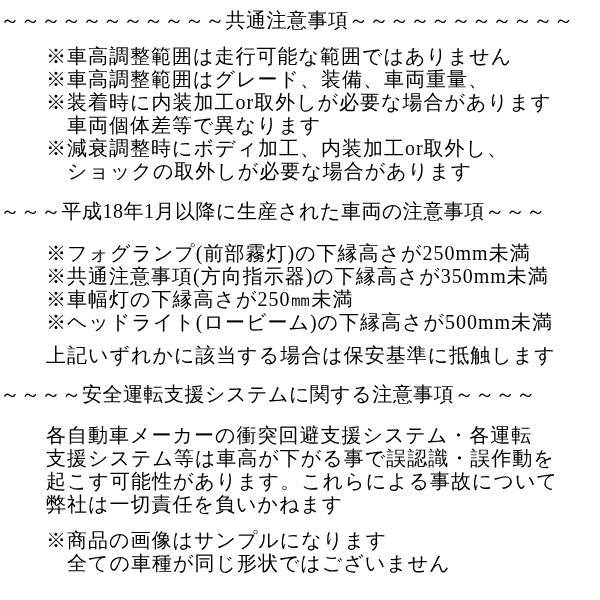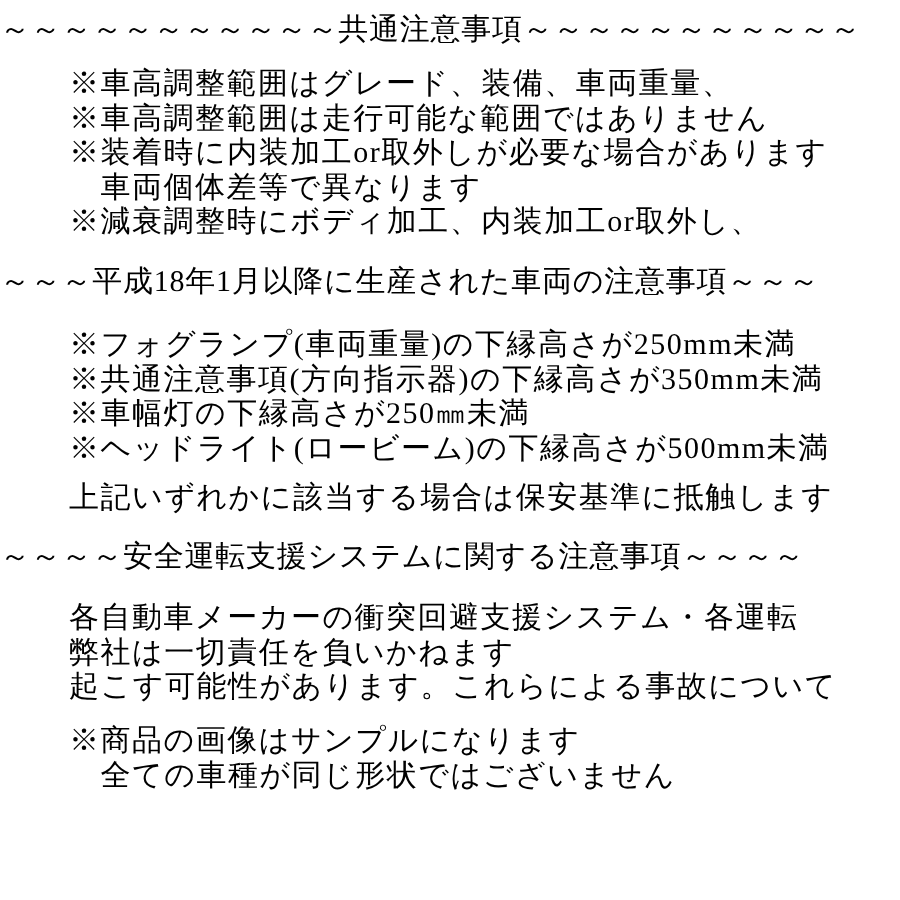--- a/index.html
+++ b/index.html
@@ -44,45 +44,47 @@
   .gap-block-3    { height: 13px; }
 </style>
 </head>
 <body>
 
 <div class="page">
 
   <p class="section-header">～～～～～～～～～～～共通注意事項～～～～～～～～～～～</p>
   <div class="gap-after-h1"></div>
 
+  <p class="line">※車高調整範囲は走行可能な範囲ではありません</p>
   <p class="line">※車高調整範囲はグレード、装備、車両重量、</p>
-  <p class="line">※車高調整範囲は走行可能な範囲ではありません</p>
   <p class="line">※装着時に内装加工or取外しが必要な場合があります</p>
   <p class="line">　車両個体差等で異なります</p>
   <p class="line">※減衰調整時にボディ加工、内装加工or取外し、</p>
+  <p class="line">　ショックの取外しが必要な場合があります</p>
 
   <div class="gap-block-1"></div>
 
   <p class="section-header">～～～平成18年1月以降に生産された車両の注意事項～～～</p>
   <div class="gap-after-h2"></div>
 
-  <p class="line">※フォグランプ(車両重量)の下縁高さが250mm未満</p>
+  <p class="line">※フォグランプ(前部霧灯)の下縁高さが250mm未満</p>
   <p class="line">※共通注意事項(方向指示器)の下縁高さが350mm未満</p>
   <p class="line">※車幅灯の下縁高さが250㎜未満</p>
   <p class="line">※ヘッドライト(ロービーム)の下縁高さが500mm未満</p>
 
   <div class="gap-before-concl"></div>
   <p class="line">上記いずれかに該当する場合は保安基準に抵触します</p>
   <div class="gap-after-concl"></div>
 
   <p class="section-header">～～～～安全運転支援システムに関する注意事項～～～～</p>
   <div class="gap-after-h3"></div>
 
   <p class="line">各自動車メーカーの衝突回避支援システム・各運転</p>
+  <p class="line">支援システム等は車高が下がる事で誤認識・誤作動を</p>
+  <p class="line">起こす可能性があります。これらによる事故について</p>
   <p class="line">弊社は一切責任を負いかねます</p>
-  <p class="line">起こす可能性があります。これらによる事故について</p>
 
   <div class="gap-block-3"></div>
 
   <p class="line">※商品の画像はサンプルになります</p>
   <p class="line">　全ての車種が同じ形状ではございません</p>
 
 </div>
 
 </body></html>

